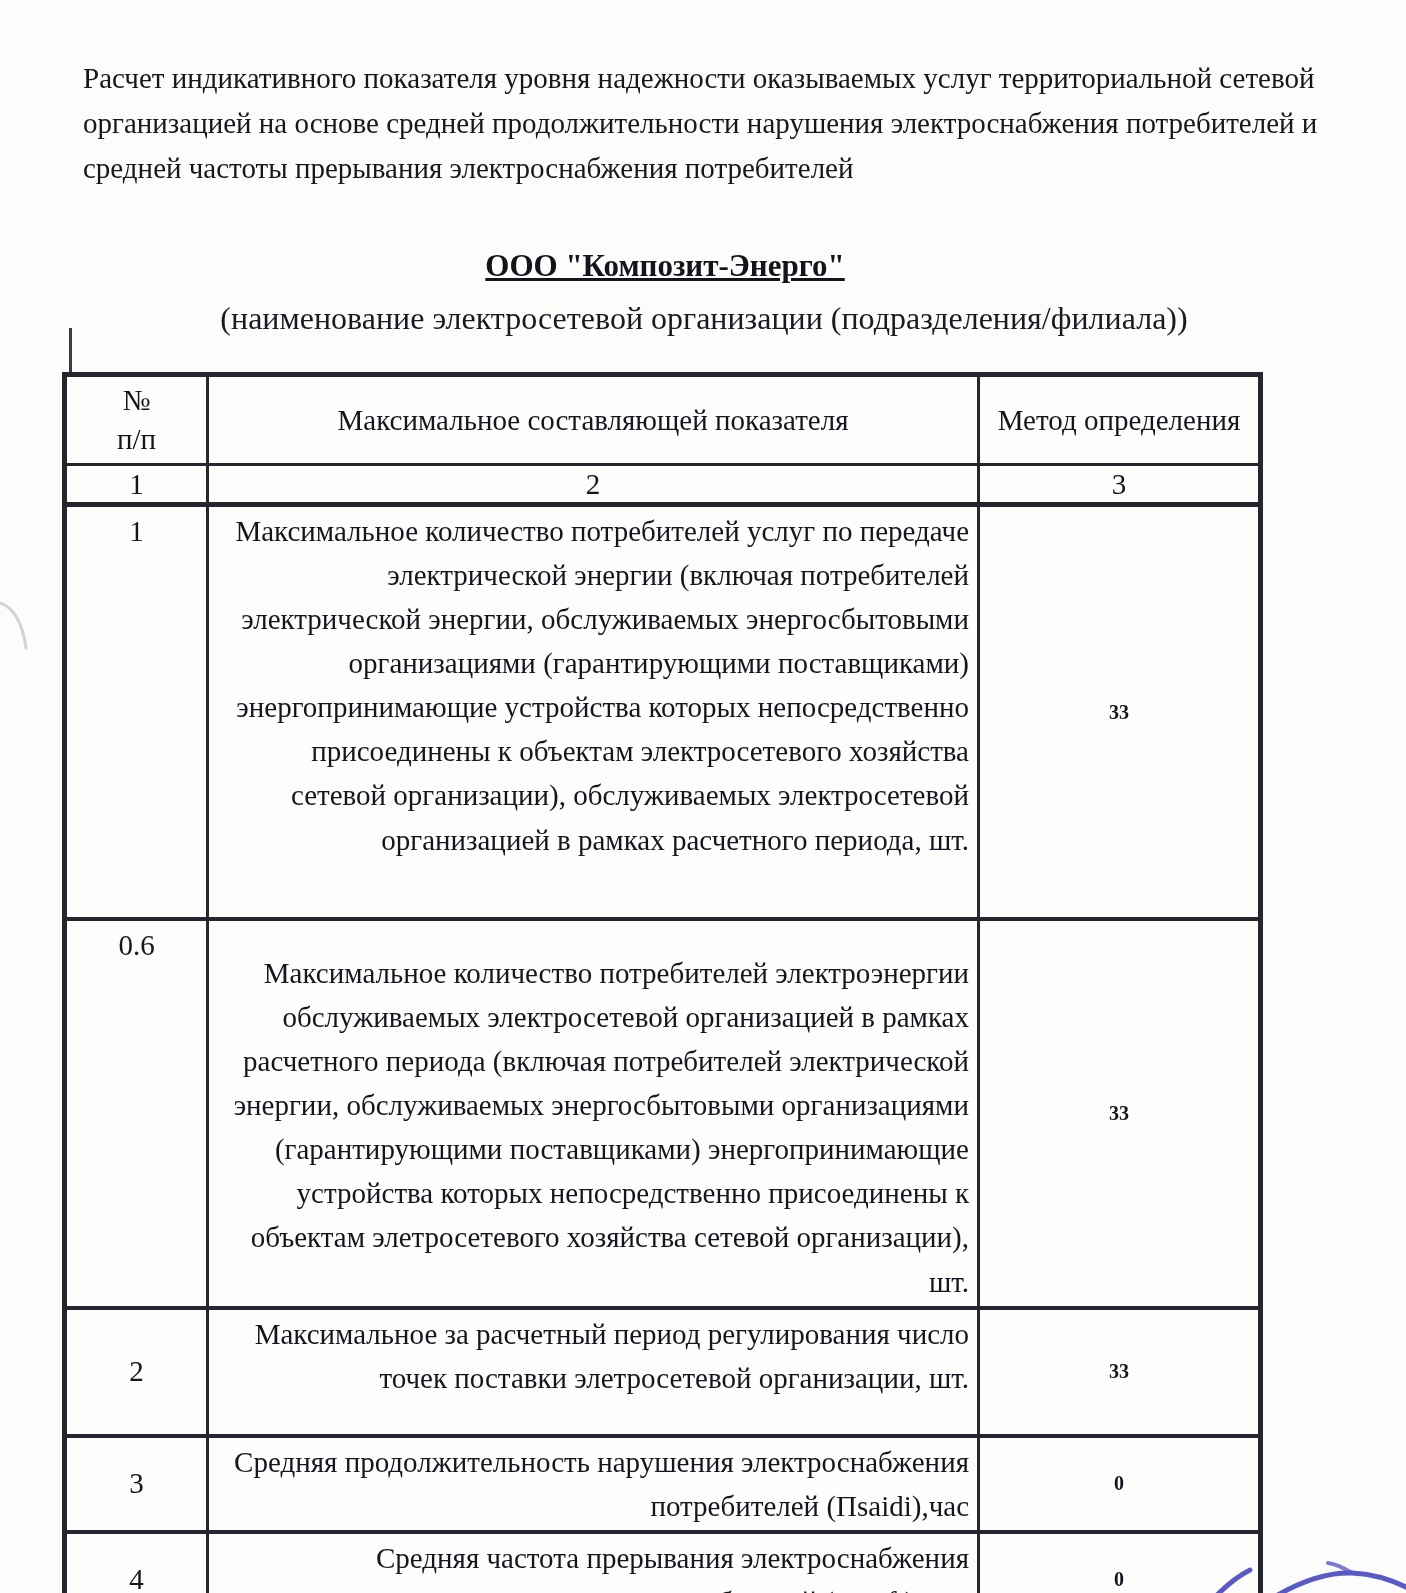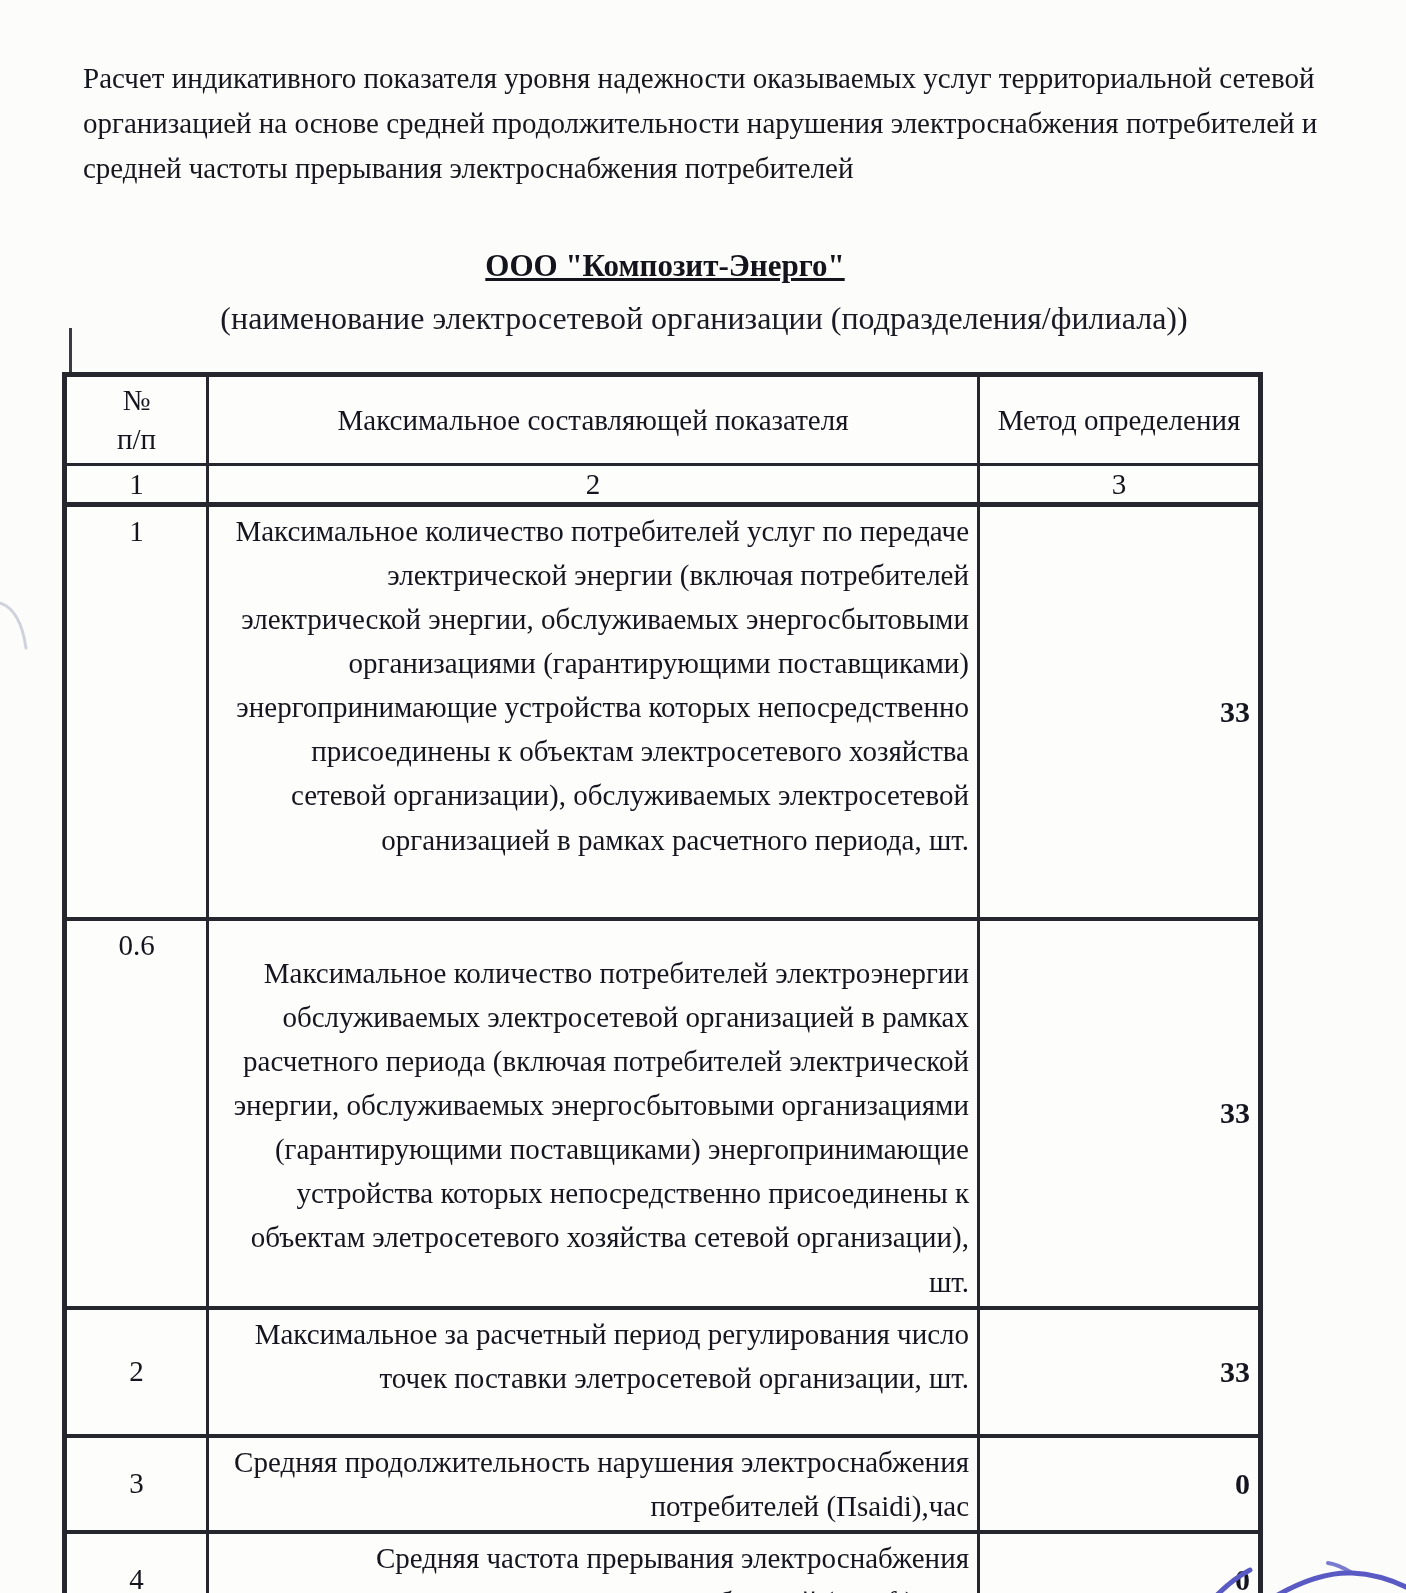--- a/index.html
+++ b/index.html
@@ -101,24 +101,24 @@
   }
   td.cell-num.top { vertical-align: top; padding-top: 8px; }
   td.cell-name {
     text-align: right;
     vertical-align: top;
     line-height: 1.52;
     padding: 4px 10px 4px 8px;
   }
   td.cell-name.pad-top { padding-top: 30px; }
   td.cell-value {
-    text-align: right;
+    text-align: center;
     vertical-align: middle;
     font-weight: bold;
-    font-size: 30px;
+    font-size: 20px;
   }
   tr.row-1   td { height: 400px; border-top-width: 5px; }
   tr.row-1-1 td { height: 345px; border-top-width: 4px; }
   tr.row-2   td { height: 120px; border-top-width: 4px; }
   tr.row-3   td { height: 88px;  border-top-width: 4px; }
   tr.row-4   td { height: 74px;  border-top-width: 4px; }
   
   svg.marks {
     position: absolute;
     inset: 0;

